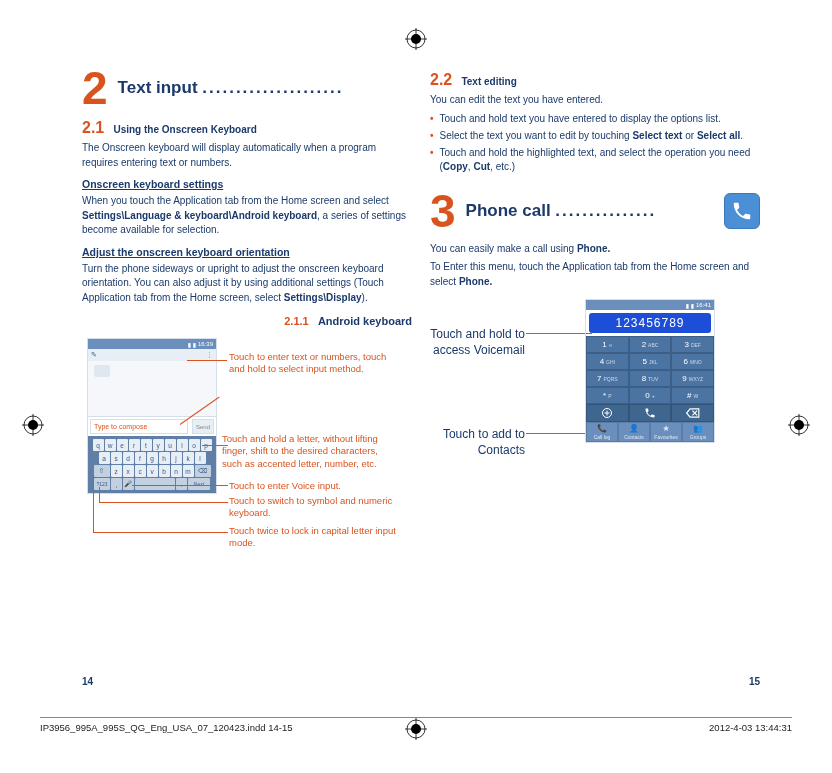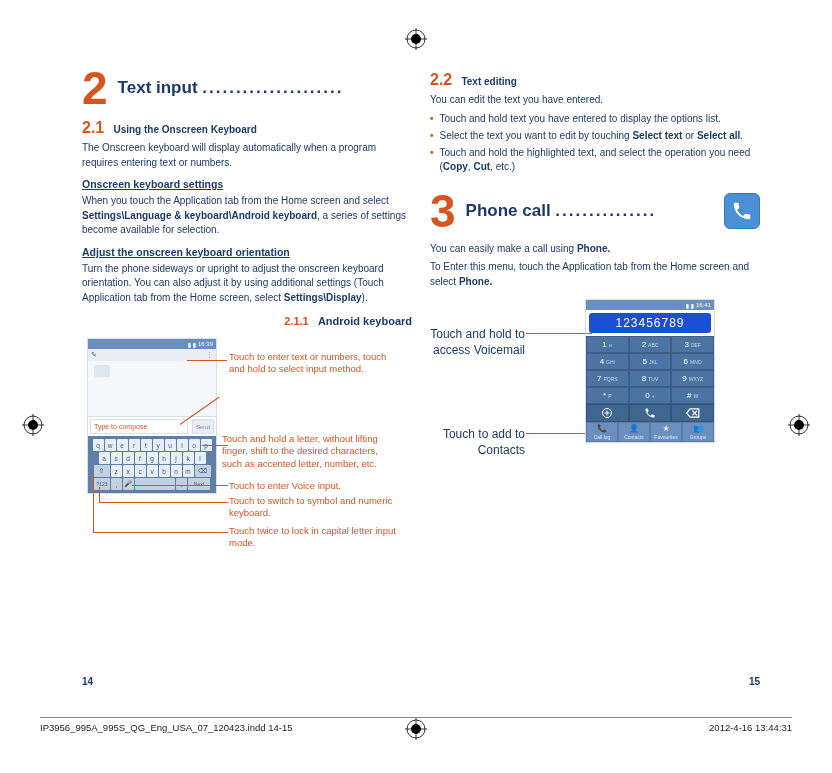--- a/index.html
+++ b/index.html
@@ -405,14 +405,14 @@
           </div>
         </div>
     </div>
   </div>
 
   <div class="page-num">15</div>
 </div>
 
 <div class="footer">
   <span>IP3956_995A_995S_QG_Eng_USA_07_120423.indd   14-15</span>
-  <span>2012-4-16   13:44:31</span>
+  <span>2012-4-03   13:44:31</span>
 </div>
 
 </body></html>

